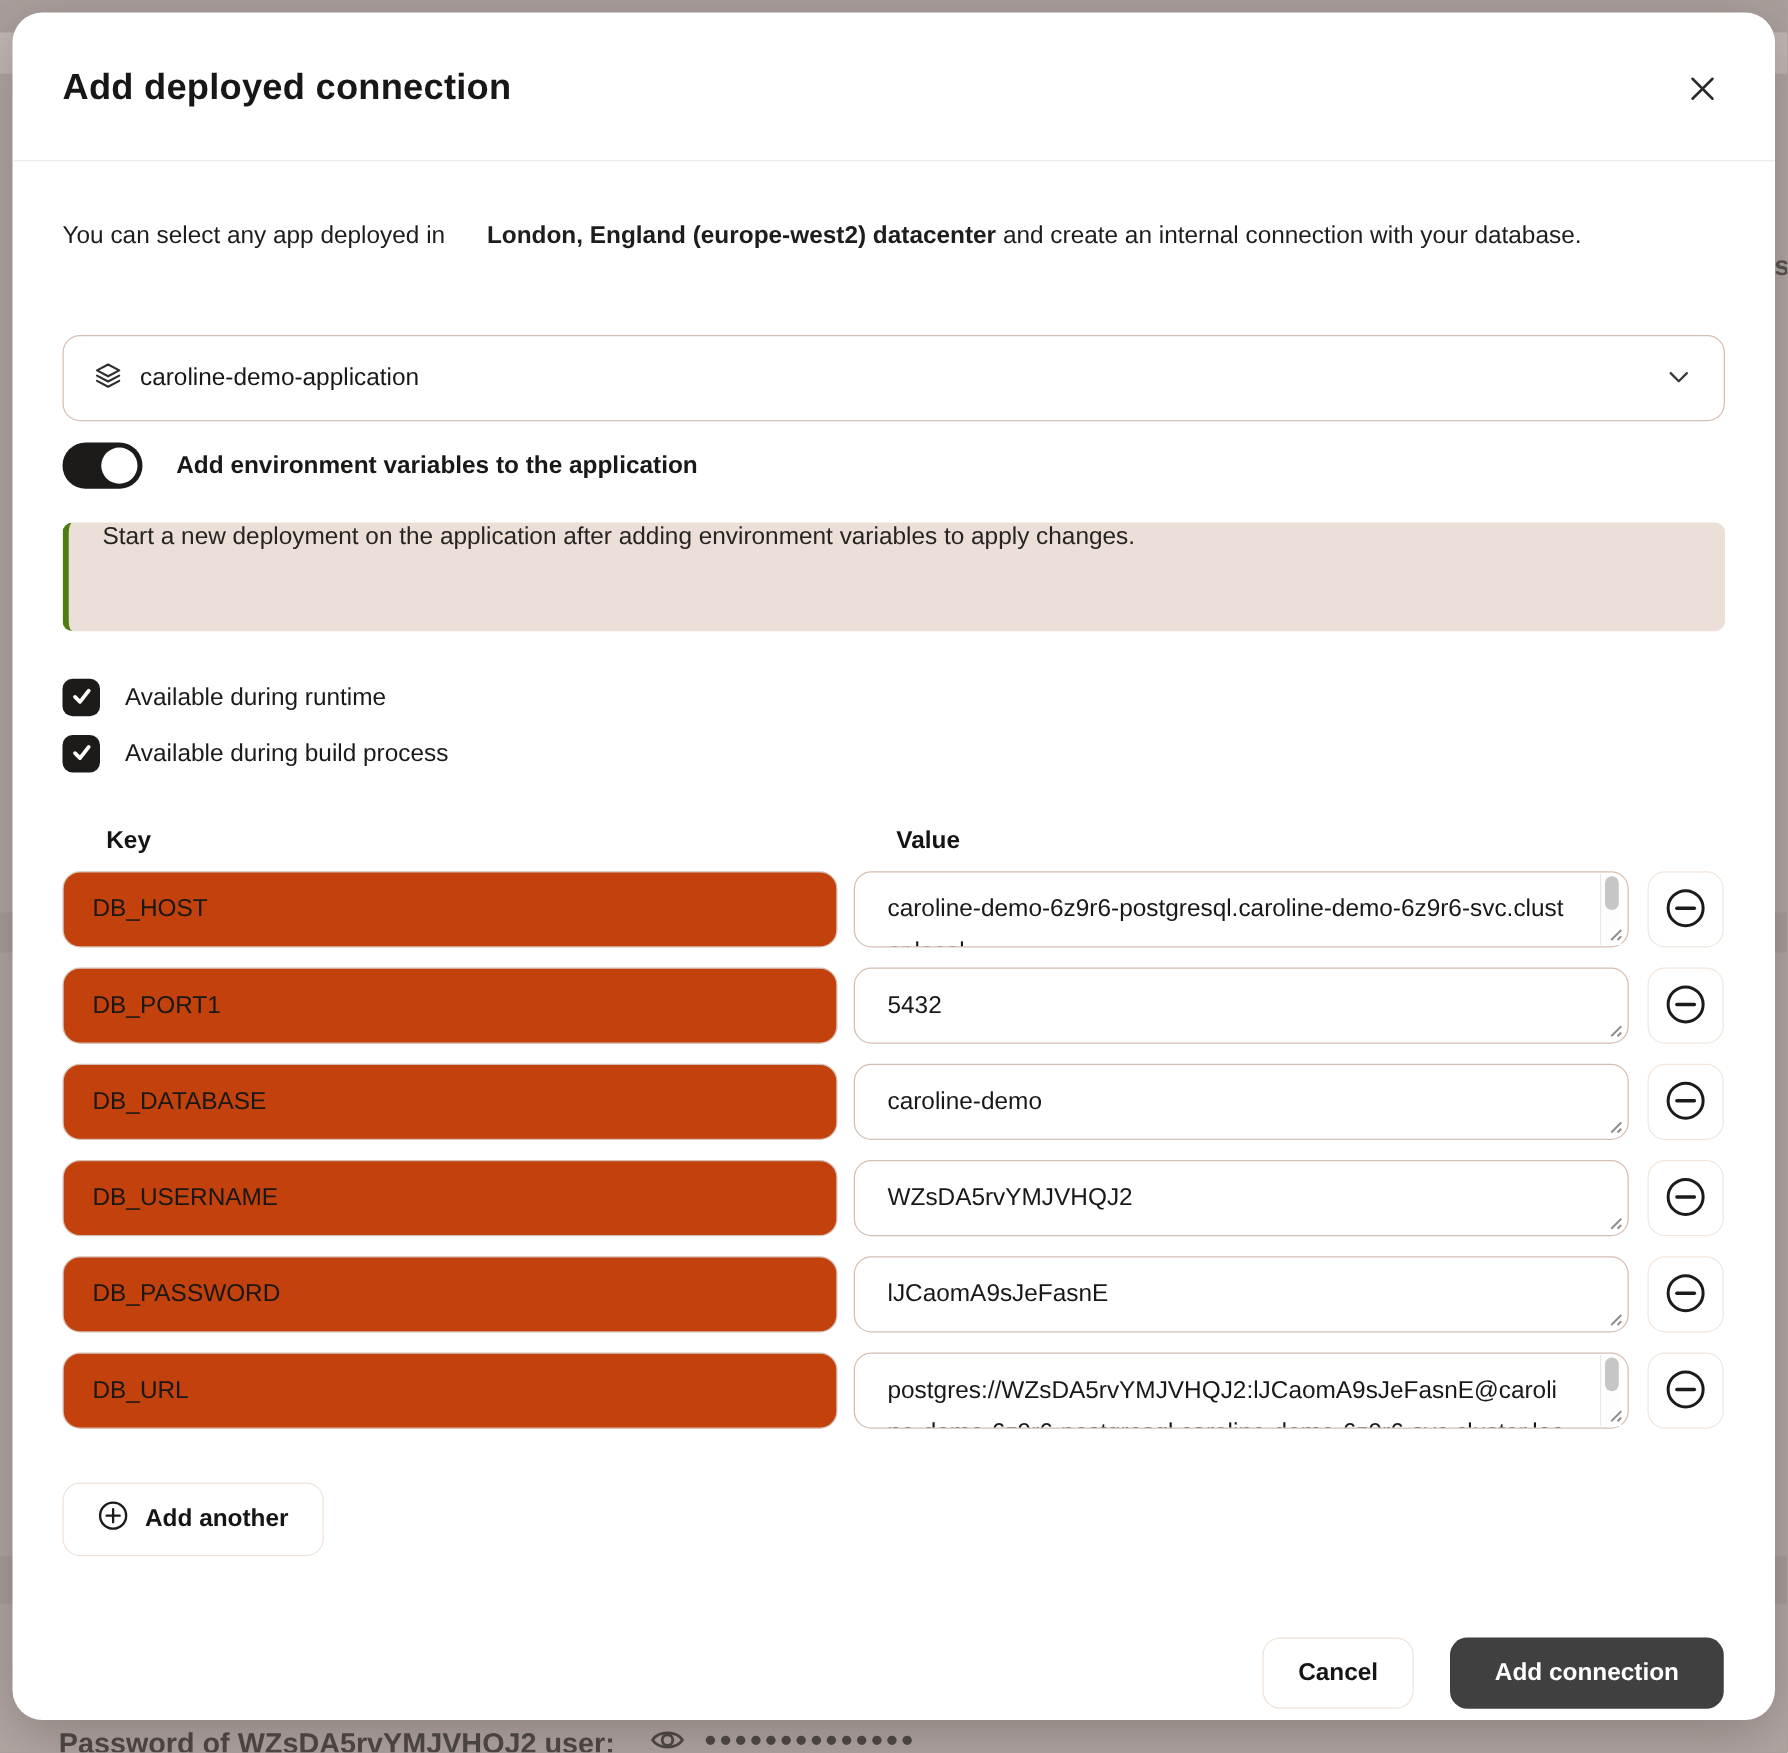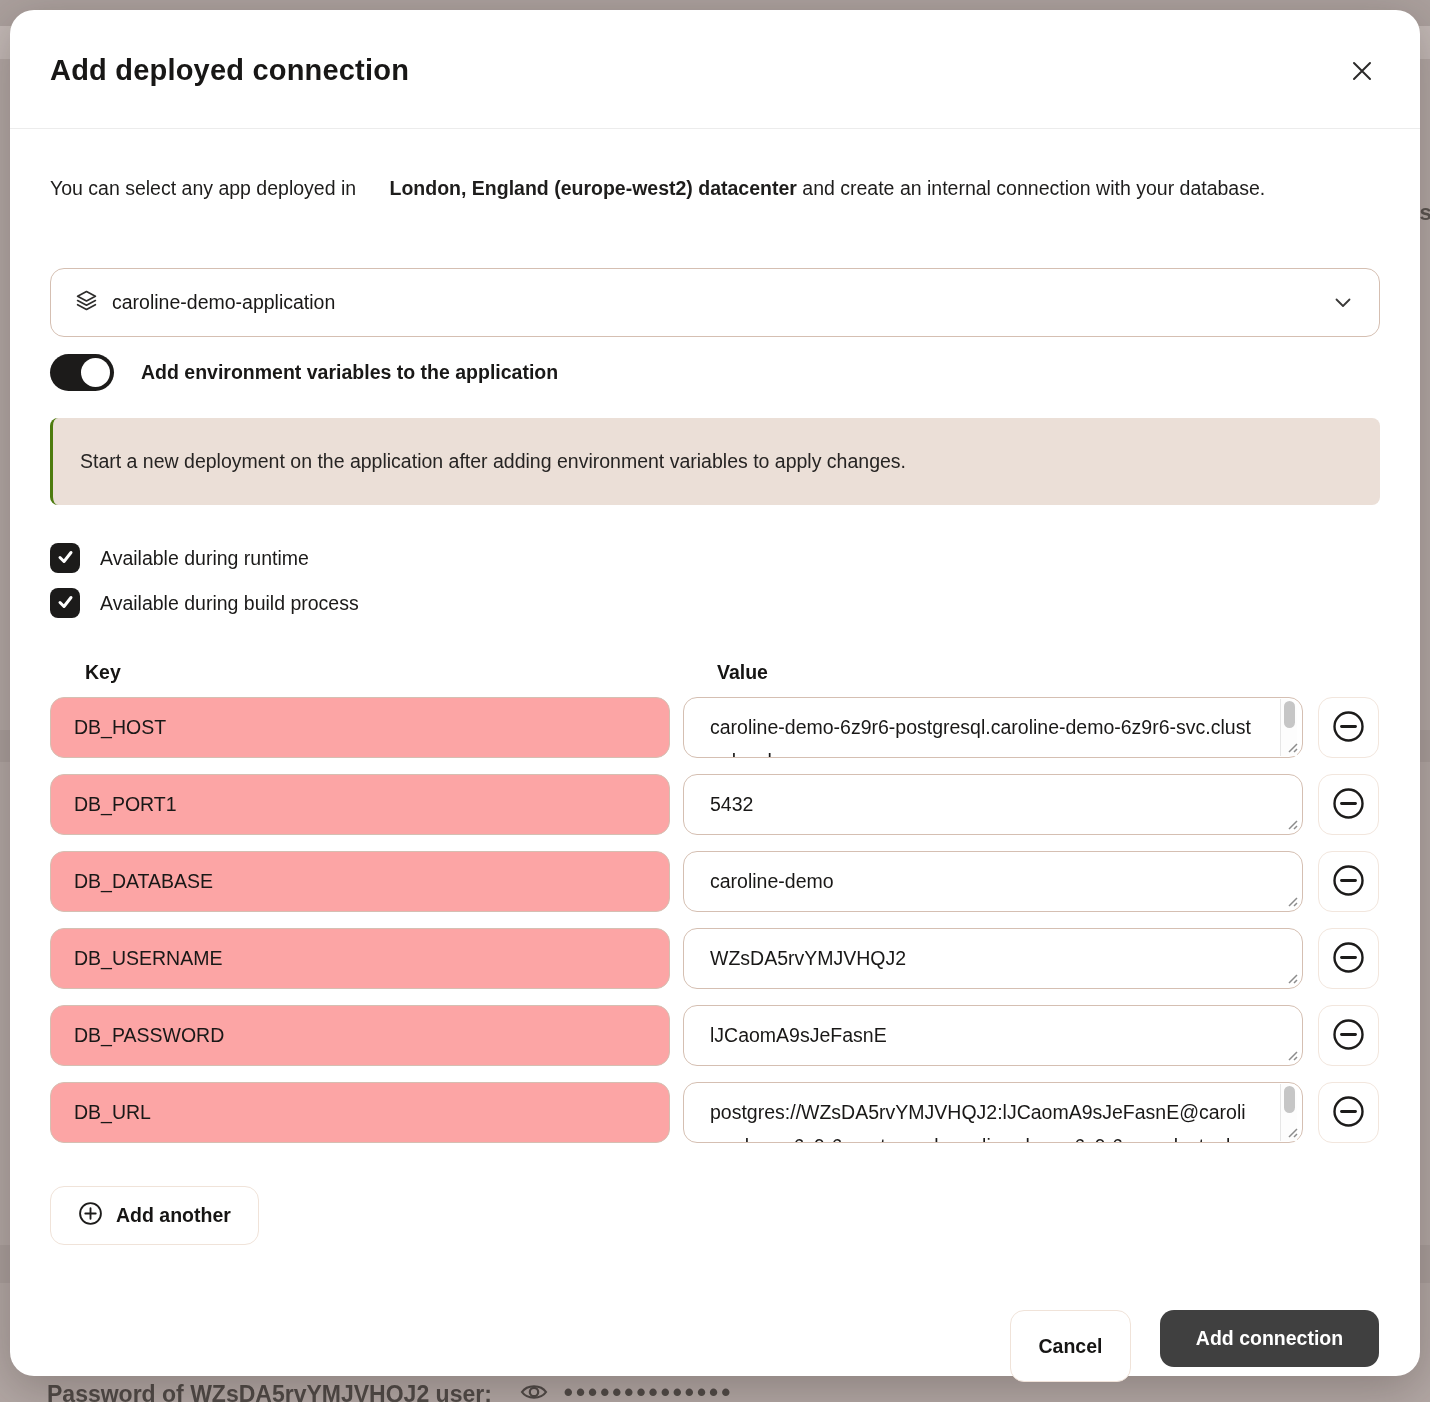--- a/index.html
+++ b/index.html
@@ -57,22 +57,22 @@
   .toggle-row { position:absolute; left:40px; top:344px; display:flex; align-items:center; gap:27px; }
   .toggle {
     width:64px; height:37px; border-radius:19px; background:#1c1b1a; position:relative;
     border:none; cursor:pointer; flex:0 0 auto;
   }
   .toggle .knob { position:absolute; right:4px; top:4px; width:29px; height:29px; border-radius:50%; background:#fff; }
   .toggle-label { font-size:19.5px; font-weight:700; color:#191817; }
 
   .notice {
     position:absolute; left:40px; top:408px; width:1330px; height:87px;
-    background:#ebdfd7; border-left:3px solid #4d7c0f; border-radius:8px;
-    display:flex; align-items:center; padding-left:27px;
+    background:#ebdfd7; border-left:5px solid #4d7c0f; border-radius:8px;
+    display:flex; align-items:flex-start; padding-left:27px;
     font-size:19.5px; color:#262423;
   }
 
   .cbx-row { position:absolute; left:40px; display:flex; align-items:center; gap:20px; }
   .cbx-row-1 { top:533px; }
   .cbx-row-2 { top:578px;text-align:right; }
   .cbx {
     width:30px; height:30px; border-radius:8px; background:#1c1b1a; border:none; cursor:pointer;
     display:flex; align-items:center; justify-content:center; flex:0 0 auto;
   }
@@ -82,21 +82,21 @@
   .col-head-key { left:41px; }
   .col-head-value { left:673px; }
 
   .kv-row { position:absolute; left:40px; width:1330px; height:61px; }
   .kv-row-0 { top:687px; } .kv-row-1 { top:764px; } .kv-row-2 { top:841px; }
   .kv-row-3 { top:918px; } .kv-row-4 { top:995px; } .kv-row-5 { top:1072px; }
 
   .key-input {
     position:absolute; left:0; top:0; width:620px; height:61px;
     border:1px solid #d5bfb2; border-radius:14px; padding:0 18px 0 23px;
-    font-size:19.5px; color:#191817; font-family:"Liberation Sans", sans-serif; background:#fca5a5; outline:none;
+    font-size:19.5px; color:#191817; font-family:"Liberation Sans", sans-serif; background:#c2410c; outline:none;
   }
   .val-wrap { position:absolute; left:633px; top:0; width:620px; height:61px; }
   .val-ta {
     width:620px; height:61px; display:block;
     border:1px solid #d5bfb2; border-radius:14px; background:#fff;
     padding:12px 22px 0 26px; font-size:19.5px; line-height:34px; color:#191817;
     font-family:"Liberation Sans", sans-serif; resize:none; overflow:hidden;
     word-break:break-all; white-space:pre-wrap; outline:none;
   }
   .has-scroll .val-ta { padding-right:46px; }
@@ -114,21 +114,21 @@
   }
 
   .add-another {
     position:absolute; left:40px; top:1176px; height:59px; padding:0 27px;
     border:1.5px solid #f0e3d9; border-radius:14px; background:#fff; cursor:pointer;
     display:flex; align-items:center; gap:13px;
     font-size:19.5px; font-weight:700; color:#161514; font-family:"Liberation Sans", sans-serif;
   }
 
   .btn-cancel {
-    position:absolute; left:1000px; top:1300px; width:121px; height:72px;
+    position:absolute; left:1000px; top:1300px; width:121px; height:57px;
     border:1.5px solid #f0e3d9; border-radius:14px; background:#fff; cursor:pointer;
     font-size:19.5px; font-weight:700; color:#161514; font-family:"Liberation Sans", sans-serif;
   }
   .btn-submit {
     position:absolute; left:1150px; top:1300px; width:219px; height:57px;
     border:none; border-radius:14px; background:#404040; cursor:pointer;
     font-size:19.5px; font-weight:700; color:#ffffff; font-family:"Liberation Sans", sans-serif;
   }
 </style>
 </head>

